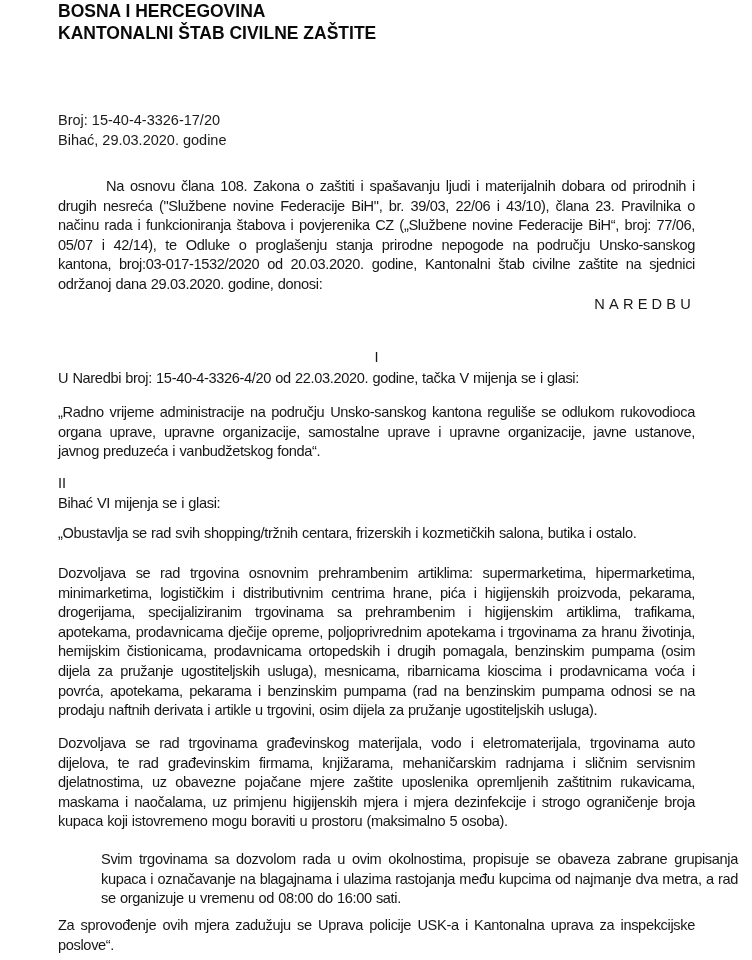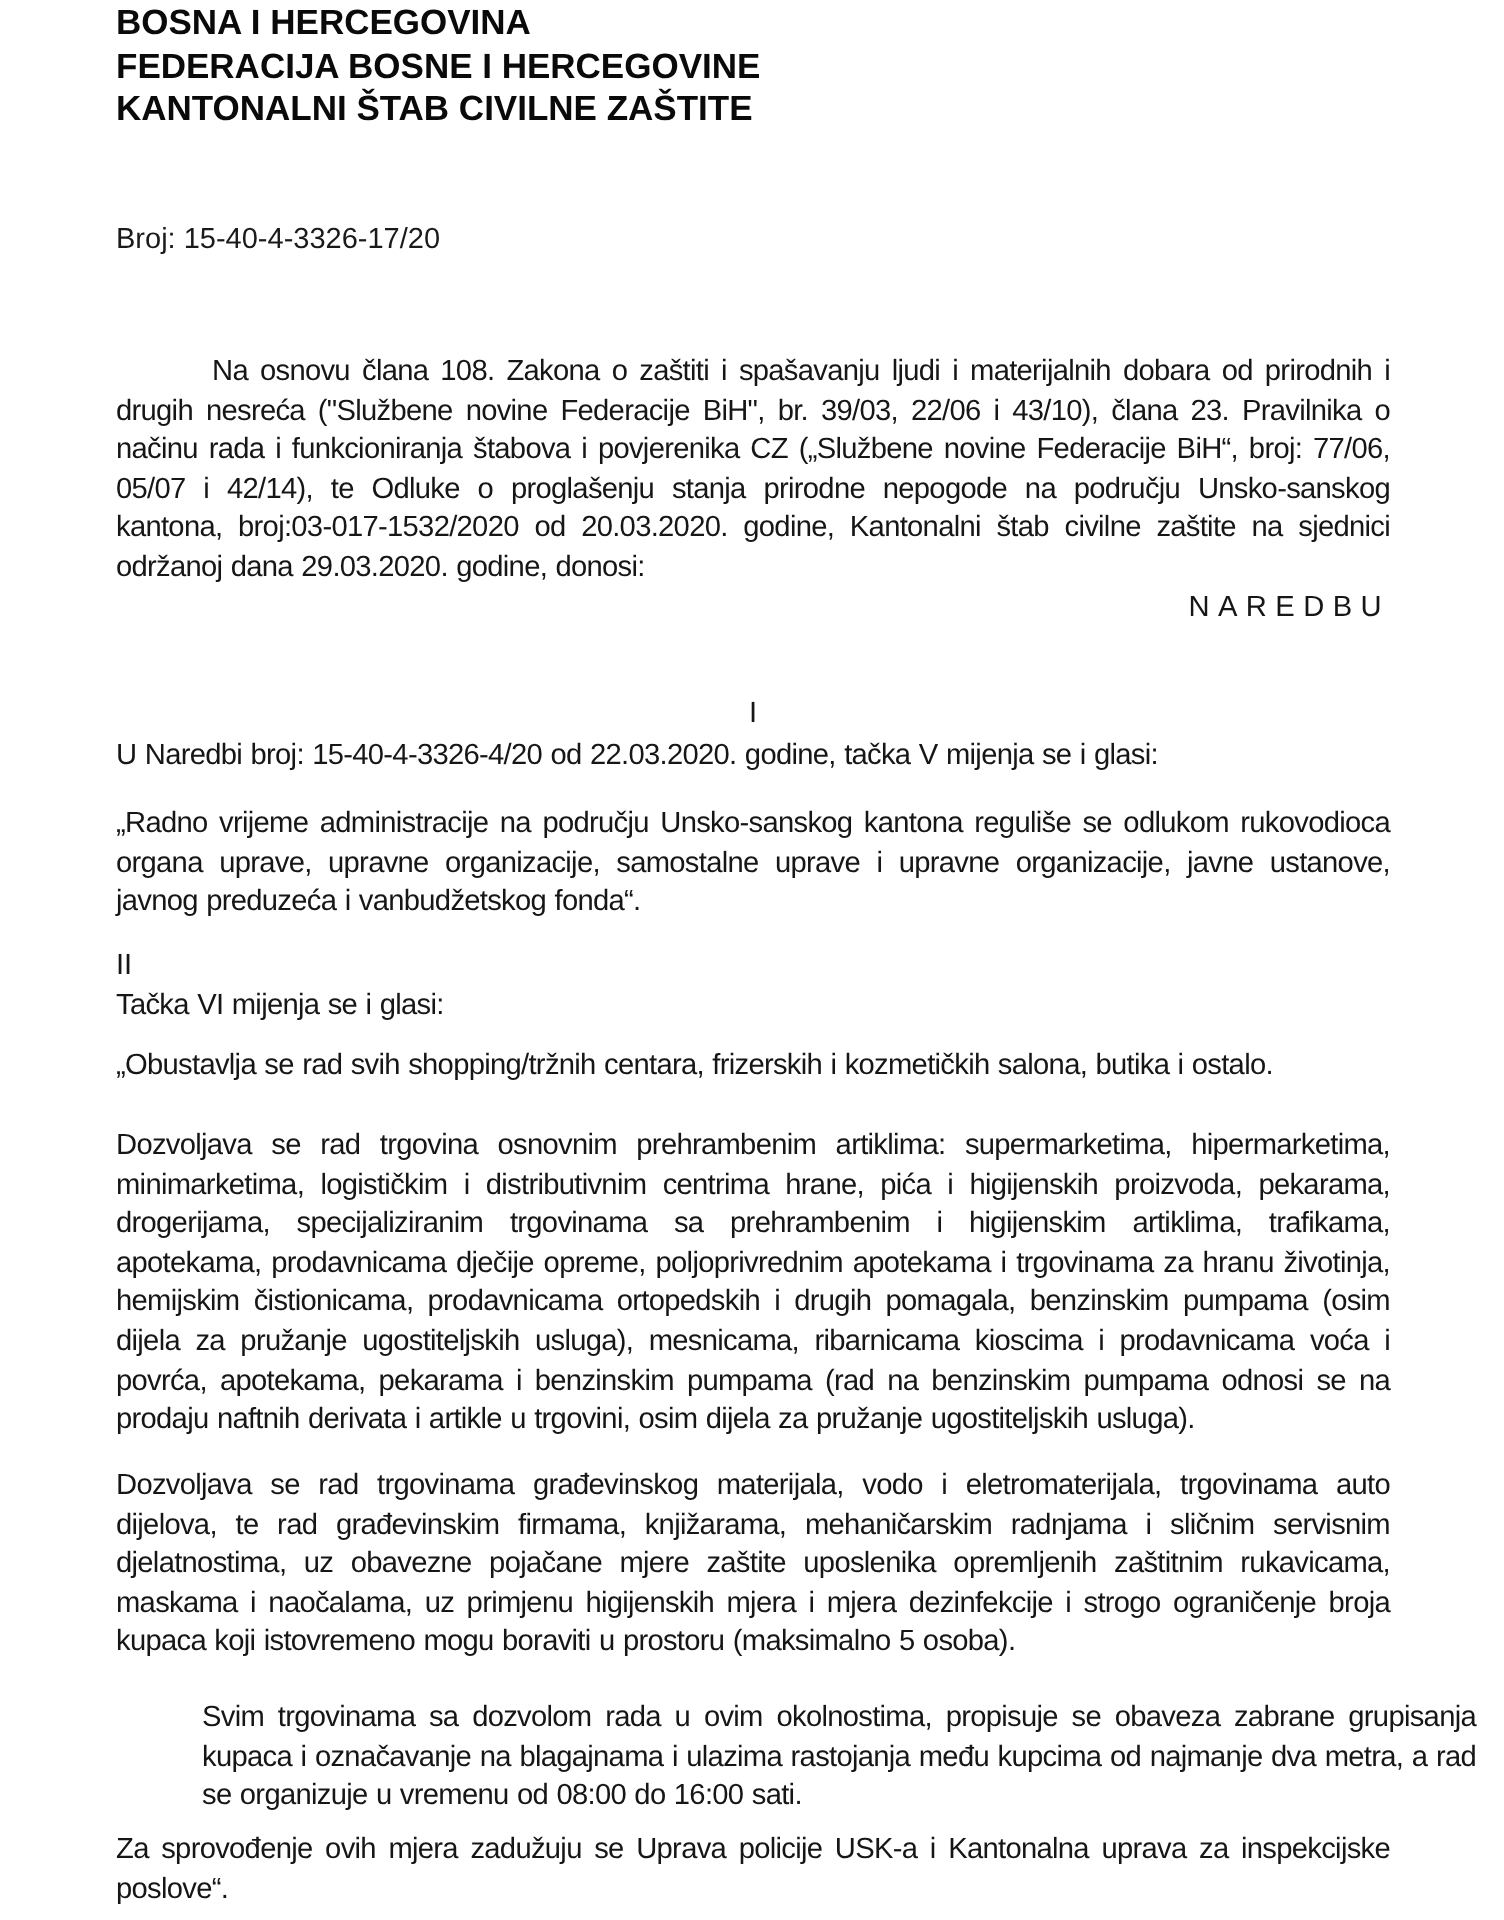--- a/index.html
+++ b/index.html
@@ -23,37 +23,37 @@
   .p-za { position: absolute; top: 916px; left: 0; width: 637px; }
   .last-line-left { text-align-last: left; }
 </style>
 </head>
 <body>
 
 <div class="page">
 
   <div class="hdr hdr-block">
     <div>BOSNA I HERCEGOVINA</div>
-    <div>FEDERACIJA BOSNE I HERCEGOVINE</div>
     <div>KANTONALNI ŠTAB CIVILNE ZAŠTITE</div>
   </div>
 
   <div class="meta">
     <div>Broj: 15-40-4-3326-17/20</div>
+    <div>Bihać, 29.03.2020. godine</div>
   </div>
 
   <p class="body-text p1 last-line-left">Na osnovu člana 108. Zakona o zaštiti i spašavanju ljudi i materijalnih dobara od prirodnih i drugih nesreća ("Službene novine Federacije BiH", br. 39/03, 22/06 i 43/10), člana 23. Pravilnika o načinu rada i funkcioniranja štabova i povjerenika CZ („Službene novine Federacije BiH“, broj: 77/06, 05/07 i 42/14), te Odluke o proglašenju stanja prirodne nepogode na području Unsko-sanskog kantona, broj:03-017-1532/2020 od 20.03.2020. godine, Kantonalni štab civilne zaštite na sjednici održanoj dana 29.03.2020. godine, donosi:</p>
 
   <div class="title">NAREDBU</div>
 
   <div class="roman1">I</div>
   <p class="body-text line-u">U Naredbi broj: 15-40-4-3326-4/20 od 22.03.2020. godine, tačka V mijenja se i glasi:</p>
   <p class="body-text p-radno last-line-left">„Radno vrijeme administracije na području Unsko-sanskog kantona reguliše se odlukom rukovodioca organa uprave, upravne organizacije, samostalne uprave i upravne organizacije, javne ustanove, javnog preduzeća i vanbudžetskog fonda“.</p>
 
   <div class="roman2">II</div>
-  <p class="body-text line-tacka">Tačka VI mijenja se i glasi:</p>
+  <p class="body-text line-tacka">Bihać VI mijenja se i glasi:</p>
   <p class="body-text line-obust">„Obustavlja se rad svih shopping/tržnih centara, frizerskih i kozmetičkih salona, butika i ostalo.</p>
   <p class="body-text p-dozv1 last-line-left">Dozvoljava se rad trgovina osnovnim prehrambenim artiklima: supermarketima, hipermarketima, minimarketima, logističkim i distributivnim centrima hrane, pića i higijenskih proizvoda, pekarama, drogerijama, specijaliziranim trgovinama sa prehrambenim i higijenskim artiklima, trafikama, apotekama, prodavnicama dječije opreme, poljoprivrednim apotekama i trgovinama za hranu životinja, hemijskim čistionicama, prodavnicama ortopedskih i drugih pomagala, benzinskim pumpama (osim dijela za pružanje ugostiteljskih usluga), mesnicama, ribarnicama  kioscima i prodavnicama voća i povrća, apotekama, pekarama i benzinskim pumpama  (rad na benzinskim pumpama odnosi se na prodaju naftnih derivata i artikle u trgovini, osim dijela za pružanje ugostiteljskih usluga).</p>
   <p class="body-text p-dozv2 last-line-left">Dozvoljava se rad trgovinama građevinskog materijala, vodo i eletromaterijala, trgovinama auto dijelova, te rad građevinskim firmama, knjižarama, mehaničarskim radnjama i sličnim servisnim djelatnostima, uz obavezne pojačane mjere zaštite uposlenika opremljenih zaštitnim rukavicama, maskama i naočalama, uz primjenu higijenskih mjera i mjera dezinfekcije i strogo ograničenje broja kupaca koji istovremeno mogu boraviti u prostoru (maksimalno 5 osoba).</p>
   <p class="body-text p-svim last-line-left">Svim trgovinama sa dozvolom rada u ovim okolnostima, propisuje se obaveza zabrane grupisanja kupaca i označavanje na blagajnama i ulazima rastojanja među kupcima od najmanje dva metra, a rad se organizuje  u vremenu  od 08:00 do 16:00 sati.</p>
   <p class="body-text p-za last-line-left">Za sprovođenje ovih mjera zadužuju se Uprava policije USK-a i Kantonalna uprava za inspekcijske poslove“.</p>
 
 </div>
 
 </body></html>

